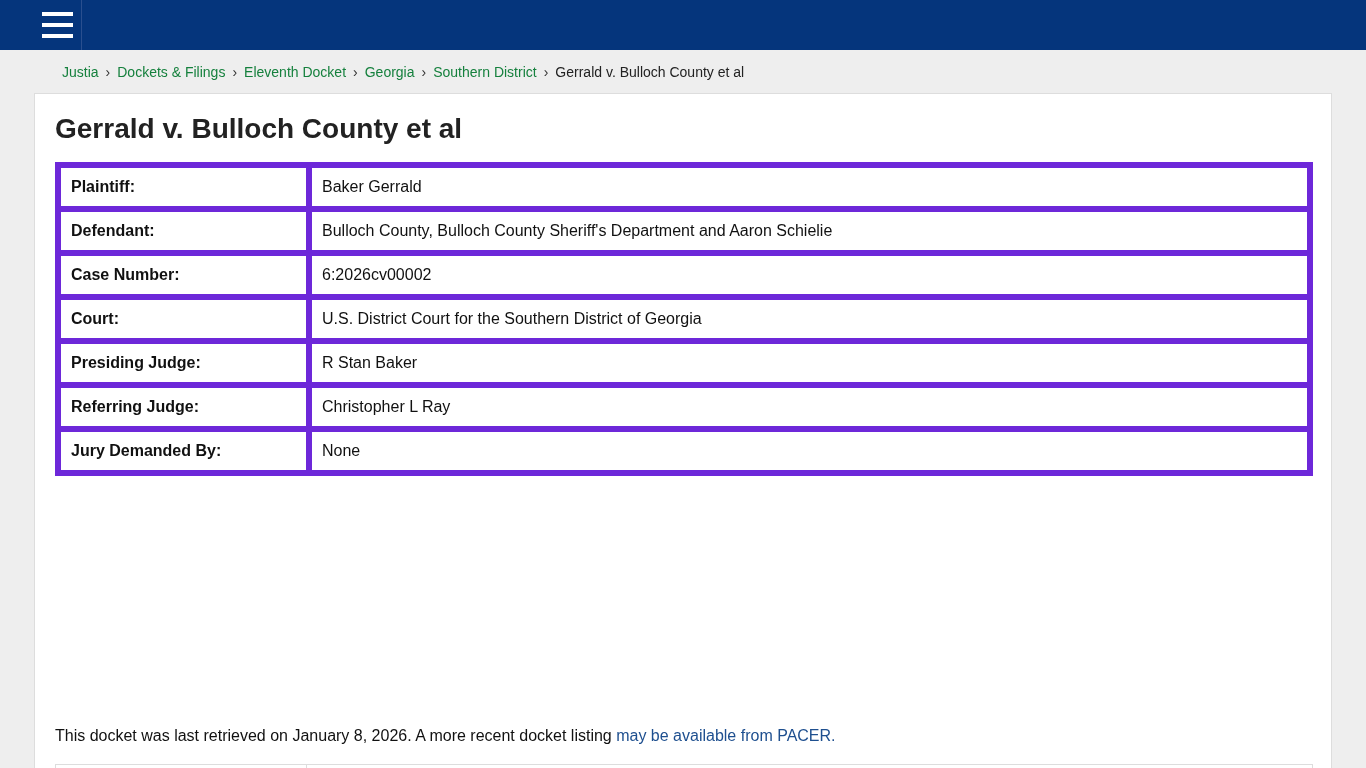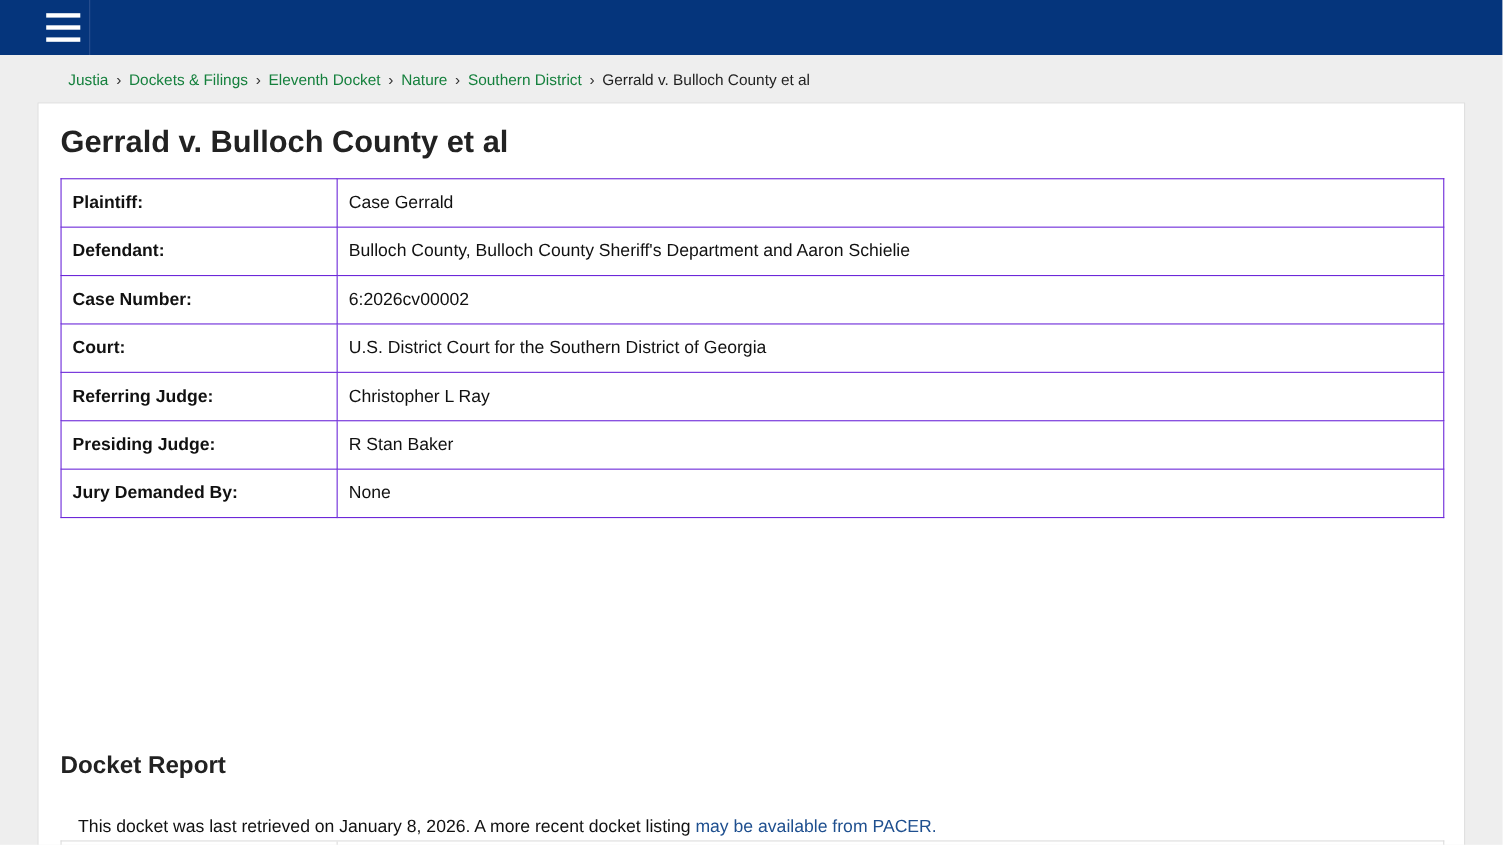--- a/index.html
+++ b/index.html
@@ -35,21 +35,21 @@
   }
   .title {
     position: absolute; left: 20px; top: 18px; margin: 0;
     font-size: 28px; font-weight: bold; color: #222222; line-height: 34px;
   }
   .info-table {
     position: absolute; left: 20px; top: 68px; width: 1258px;
     border-collapse: collapse; font-size: 16px;
   }
   .info-table td {
-    border: 1px solid #6d28d9; height: 44px; padding: 0 10px; box-sizing: border-box;
+    border: 6px solid #6d28d9; height: 44px; padding: 0 10px; box-sizing: border-box;
     vertical-align: middle;
   }
   .info-table td.label { width: 251px; font-weight: bold; color: #111111; }
   .info-table td.value { color: #111111; }
   .section-title {
     position: absolute; left: 20px; top: 588px; margin: 0;
     font-size: 22px; font-weight: bold; color: #222222; line-height: 28px;
   }
   .retrieved {
     position: absolute; left: 20px; top: 633px; font-size: 16px; color: #111111;
@@ -72,61 +72,60 @@
   <div class="menu-btn">
     <span>
       <span class="bar" style="top:12px;"></span>
       <span class="bar" style="top:23px;"></span>
       <span class="bar" style="top:34px;"></span>
     </span>
   </div>
 </div>
 
 <nav class="breadcrumb">
-  <a href="#">Justia</a><span class="sep">›</span><a href="#">Dockets &amp; Filings</a><span class="sep">›</span><a href="#">Eleventh Docket</a><span class="sep">›</span><a href="#">Nature</a><span class="sep">›</span><a href="#">Southern District</a><span class="sep">›</span><span class="current">Gerrald v. Bulloch County et al</span>
+  <a href="#">Justia</a><span class="sep">›</span><a href="#">Dockets &amp; Filings</a><span class="sep">›</span><a href="#">Eleventh Docket</a><span class="sep">›</span><a href="#">Georgia</a><span class="sep">›</span><a href="#">Southern District</a><span class="sep">›</span><span class="current">Gerrald v. Bulloch County et al</span>
 </nav>
 
 <main class="card">
   <h1 class="title">Gerrald v. Bulloch County et al</h1>
 
   <table class="info-table">
     <tbody>
       <tr>
         <td class="label">Plaintiff:</td>
-        <td class="value">Case Gerrald</td>
+        <td class="value">Baker Gerrald</td>
       </tr>
       <tr>
         <td class="label">Defendant:</td>
         <td class="value">Bulloch County, Bulloch County Sheriff's Department and Aaron Schielie</td>
       </tr>
       <tr>
         <td class="label">Case Number:</td>
         <td class="value">6:2026cv00002</td>
       </tr>
       <tr>
         <td class="label">Court:</td>
         <td class="value">U.S. District Court for the Southern District of Georgia</td>
       </tr>
       <tr>
+        <td class="label">Presiding Judge:</td>
+        <td class="value">R Stan Baker</td>
+      </tr>
+      <tr>
         <td class="label">Referring Judge:</td>
         <td class="value">Christopher L Ray</td>
-      </tr>
-      <tr>
-        <td class="label">Presiding Judge:</td>
-        <td class="value">R Stan Baker</td>
       </tr>
       <tr>
         <td class="label">Jury Demanded By:</td>
         <td class="value">None</td>
       </tr>
     </tbody>
   </table>
 
-  <h2 class="section-title">Docket Report</h2>
 
-  <p class="retrieved" style="margin:16px;">
+  <p class="retrieved" style="margin:0;">
     <span>This docket was last retrieved on January 8, 2026. A more recent docket listing </span><a href="#">may be available from PACER.</a>
   </p>
 
   <div class="next-table-top">
     <div class="divider"></div>
   </div>
 </main>
 
 </body></html>

